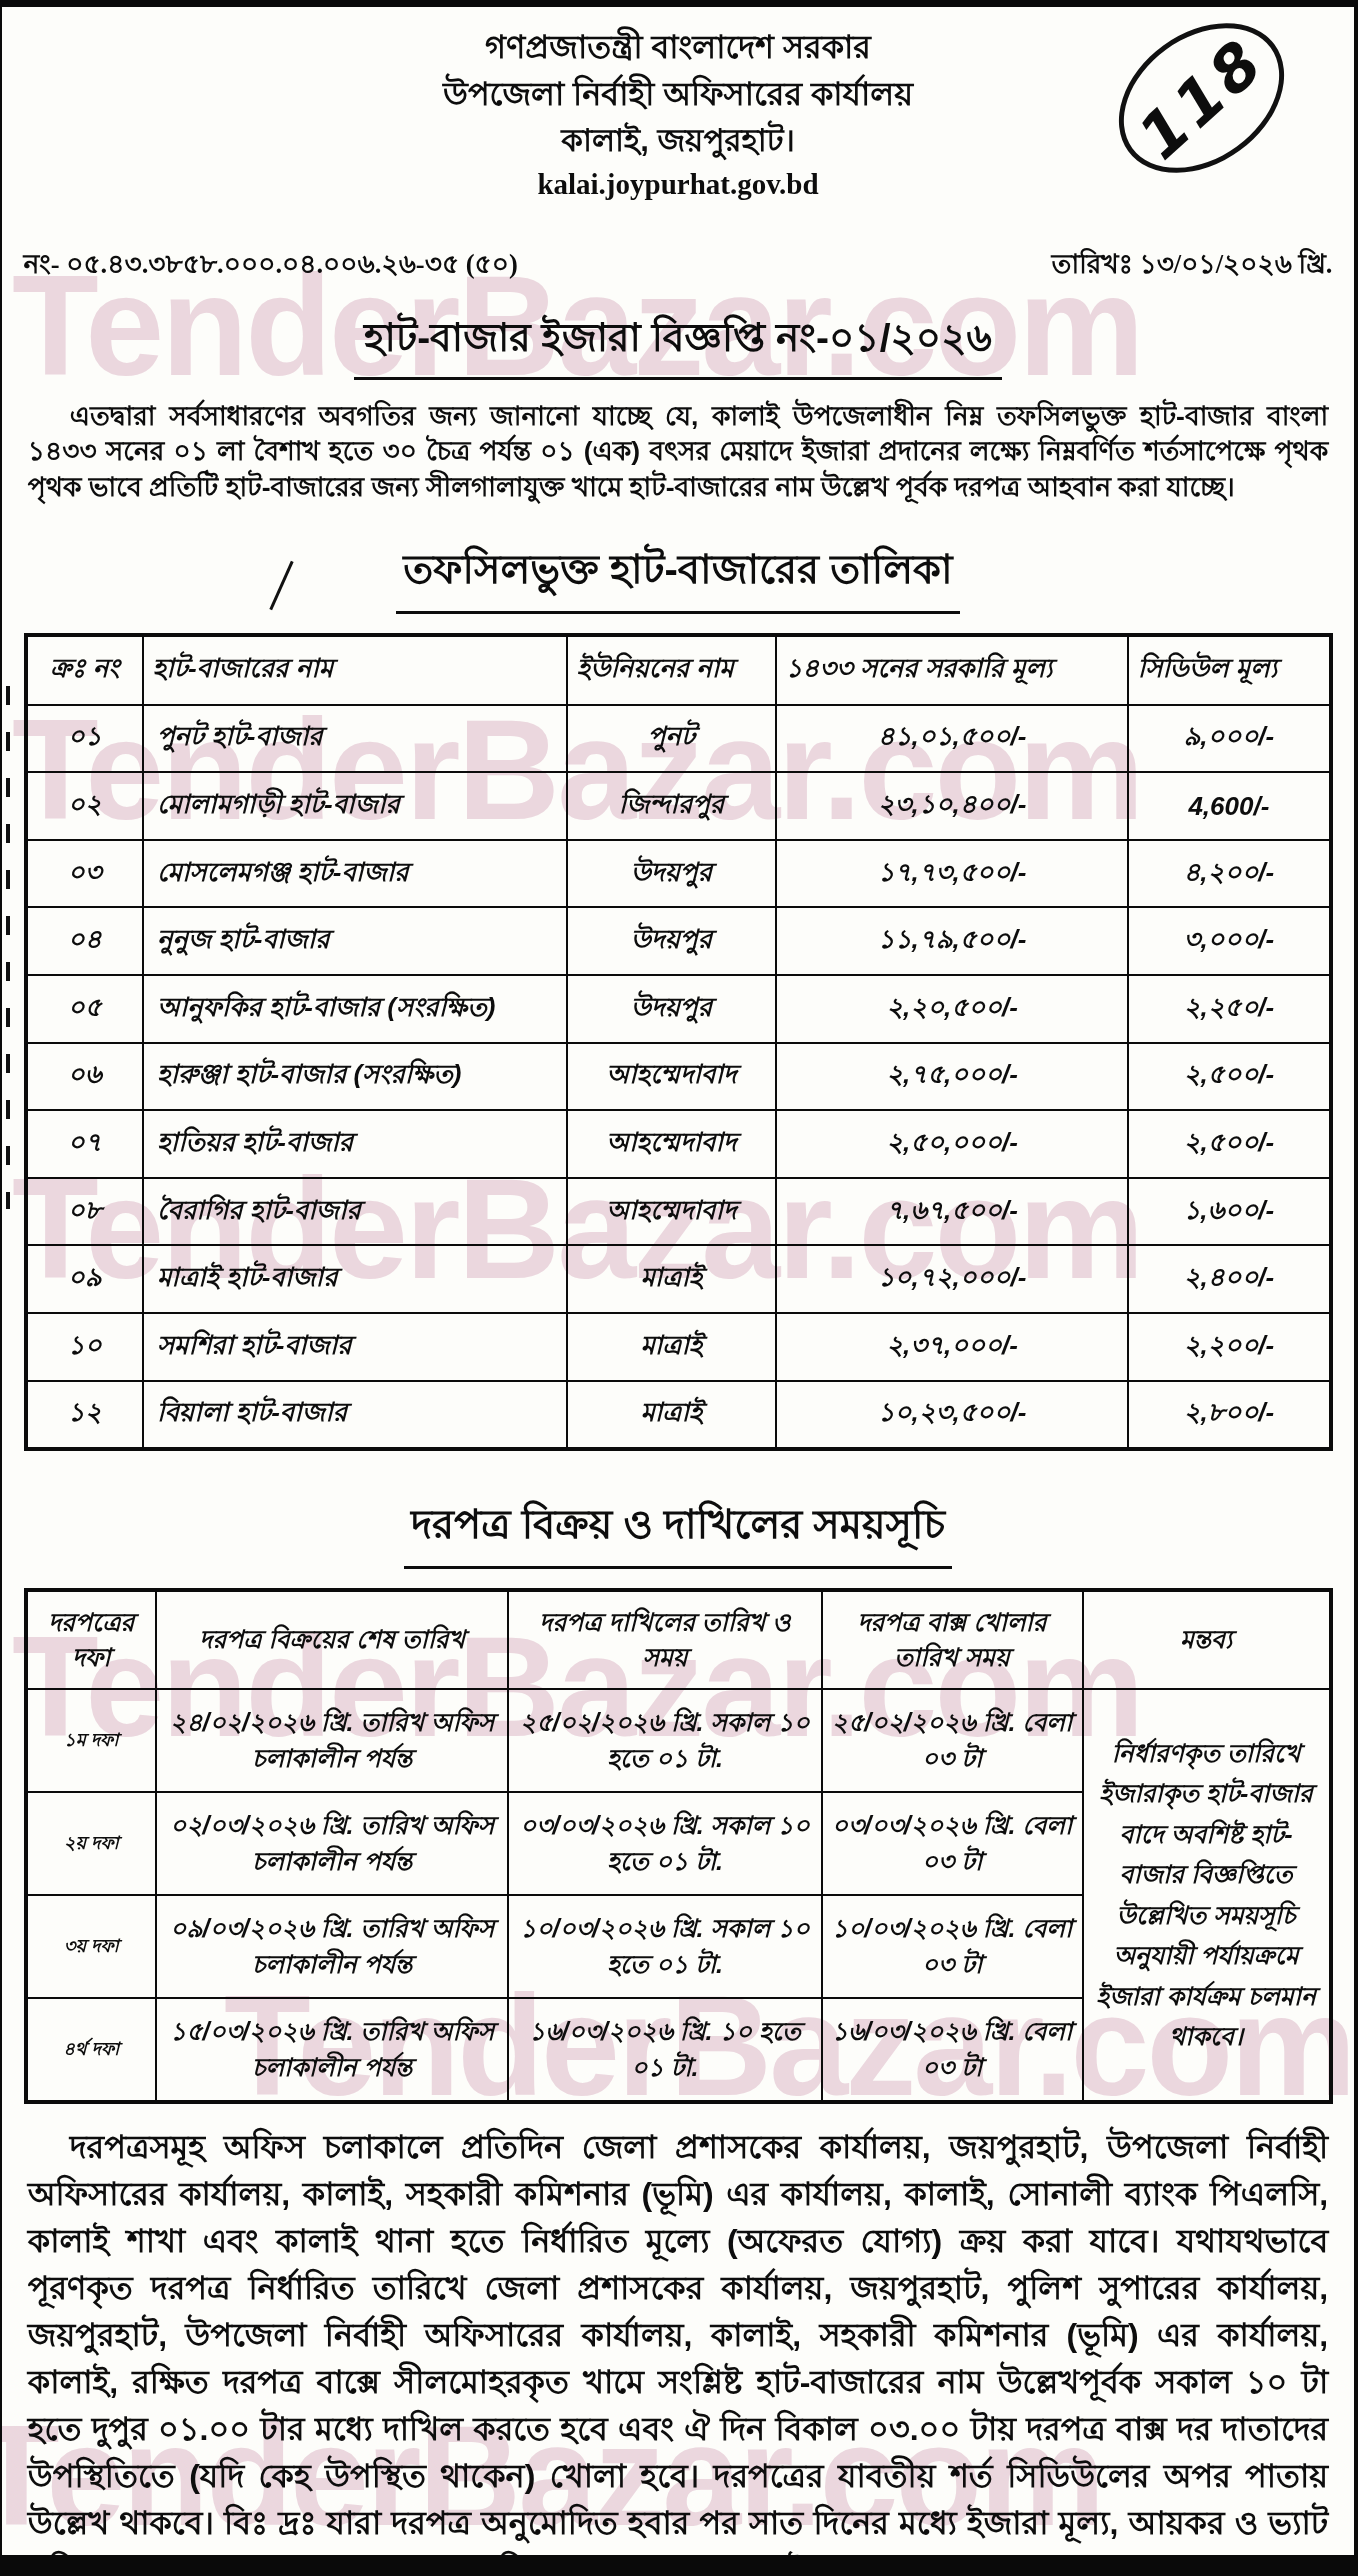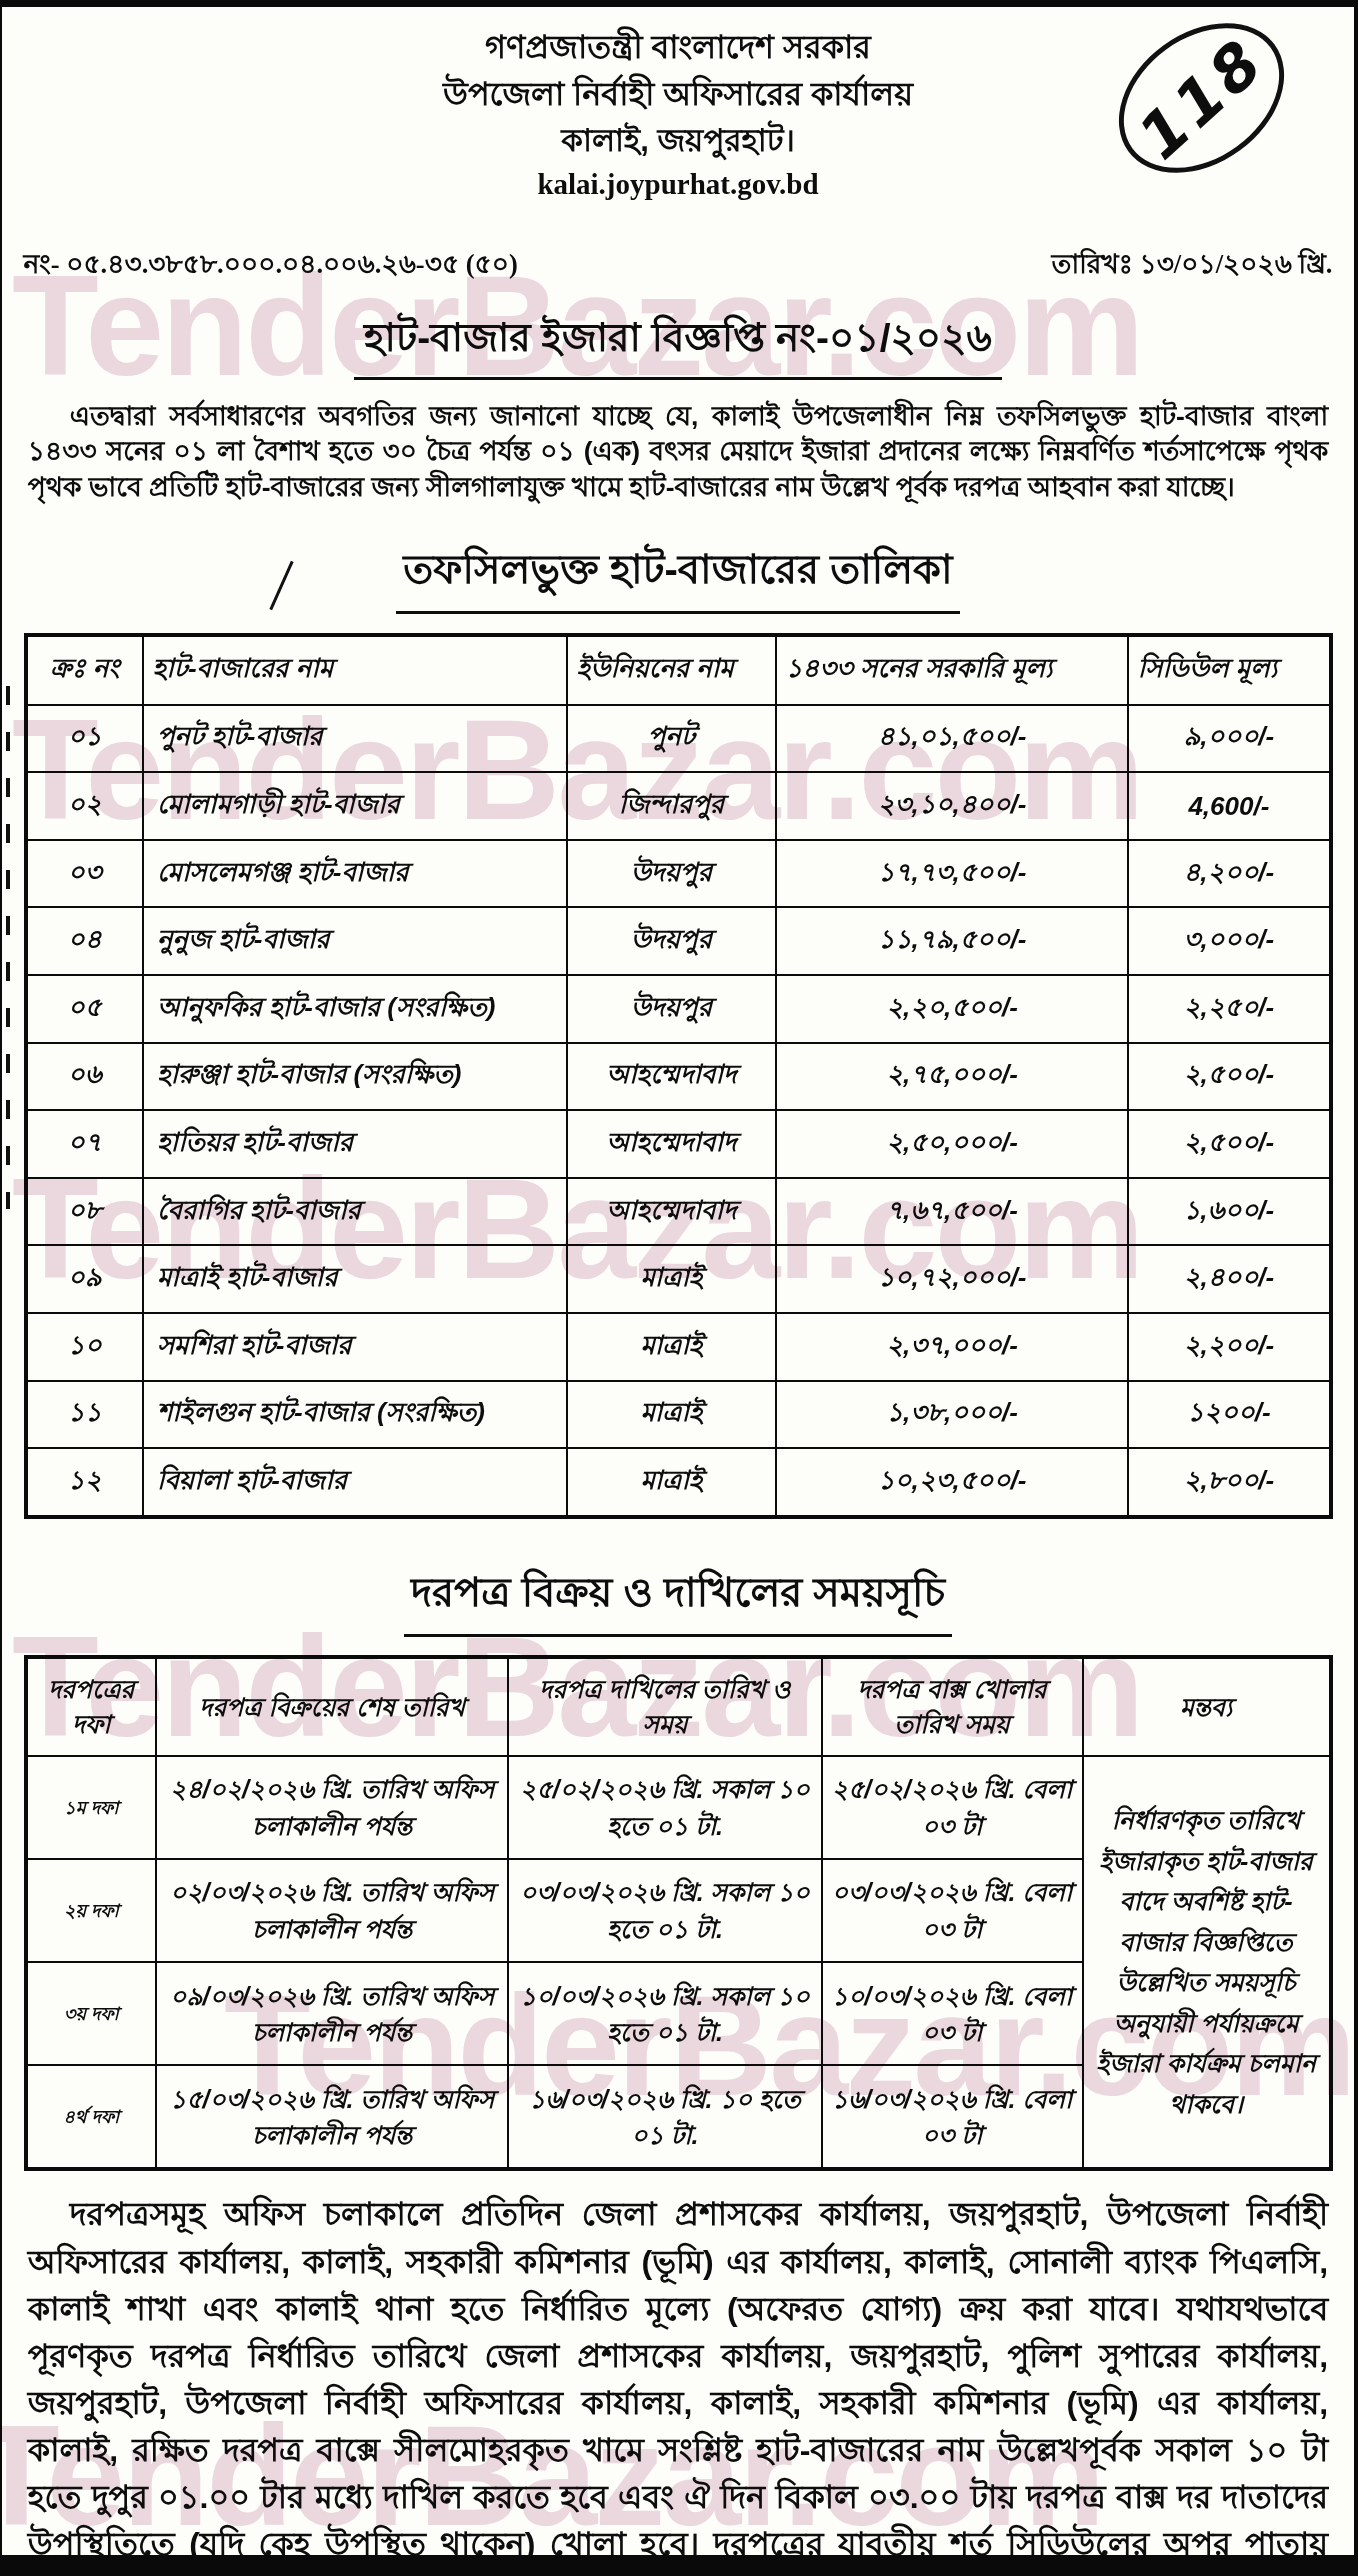--- a/index.html
+++ b/index.html
@@ -226,27 +226,20 @@
             <td class="c">২,৪০০/-</td>
           </tr>
           <tr>
             <td class="c">১০</td>
             <td class="name">সমশিরা হাট-বাজার</td>
             <td class="c">মাত্রাই</td>
             <td class="c">২,৩৭,০০০/-</td>
             <td class="c">২,২০০/-</td>
           </tr>
           <tr>
-            <td class="c">১১</td>
-            <td class="name">শাইলগুন হাট-বাজার (সংরক্ষিত)</td>
-            <td class="c">মাত্রাই</td>
-            <td class="c">১,৩৮,০০০/-</td>
-            <td class="c">১২০০/-</td>
-          </tr>
-          <tr>
             <td class="c">১২</td>
             <td class="name">বিয়ালা হাট-বাজার</td>
             <td class="c">মাত্রাই</td>
             <td class="c">১০,২৩,৫০০/-</td>
             <td class="c">২,৮০০/-</td>
           </tr>
         </tbody>
     </table>
 
     <div class="sec-title-wrap" style="margin-top:42px;">

